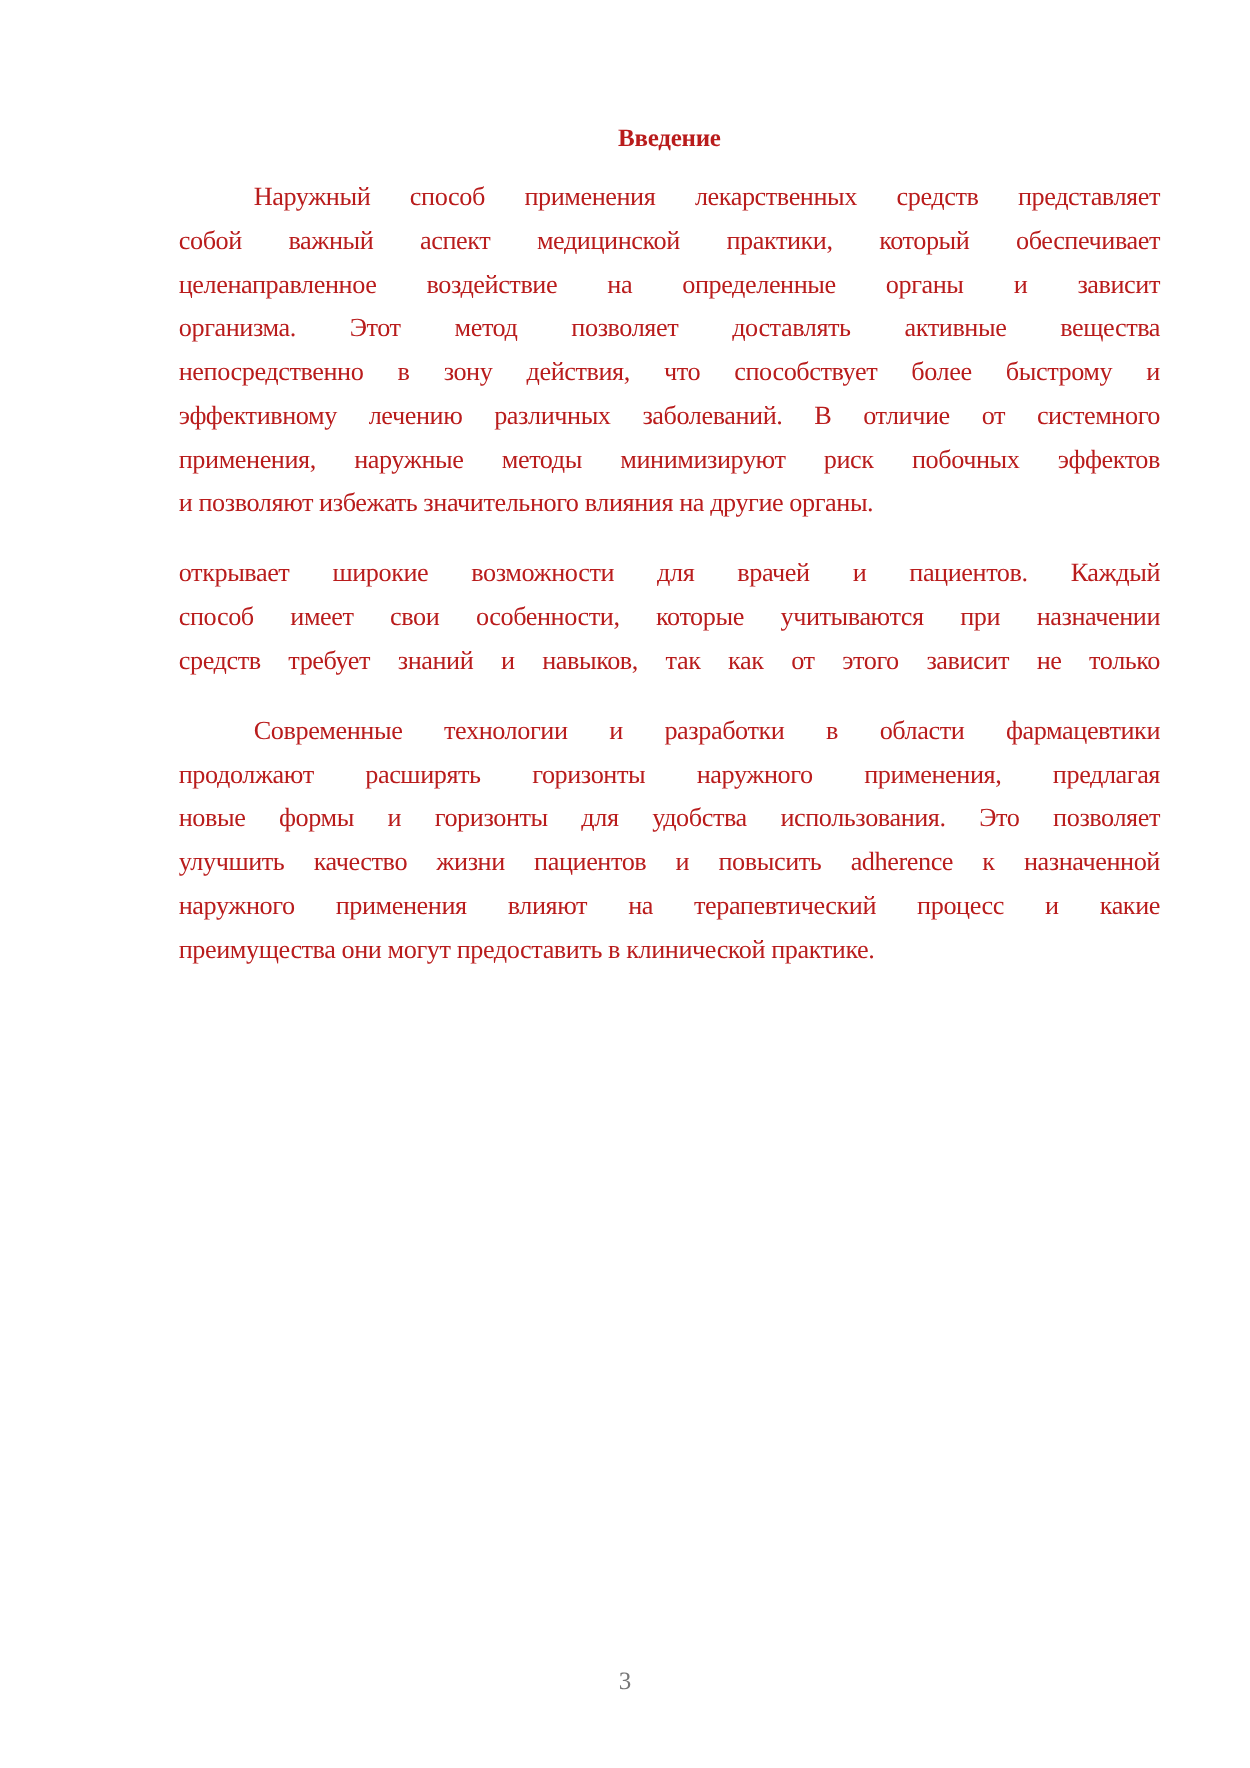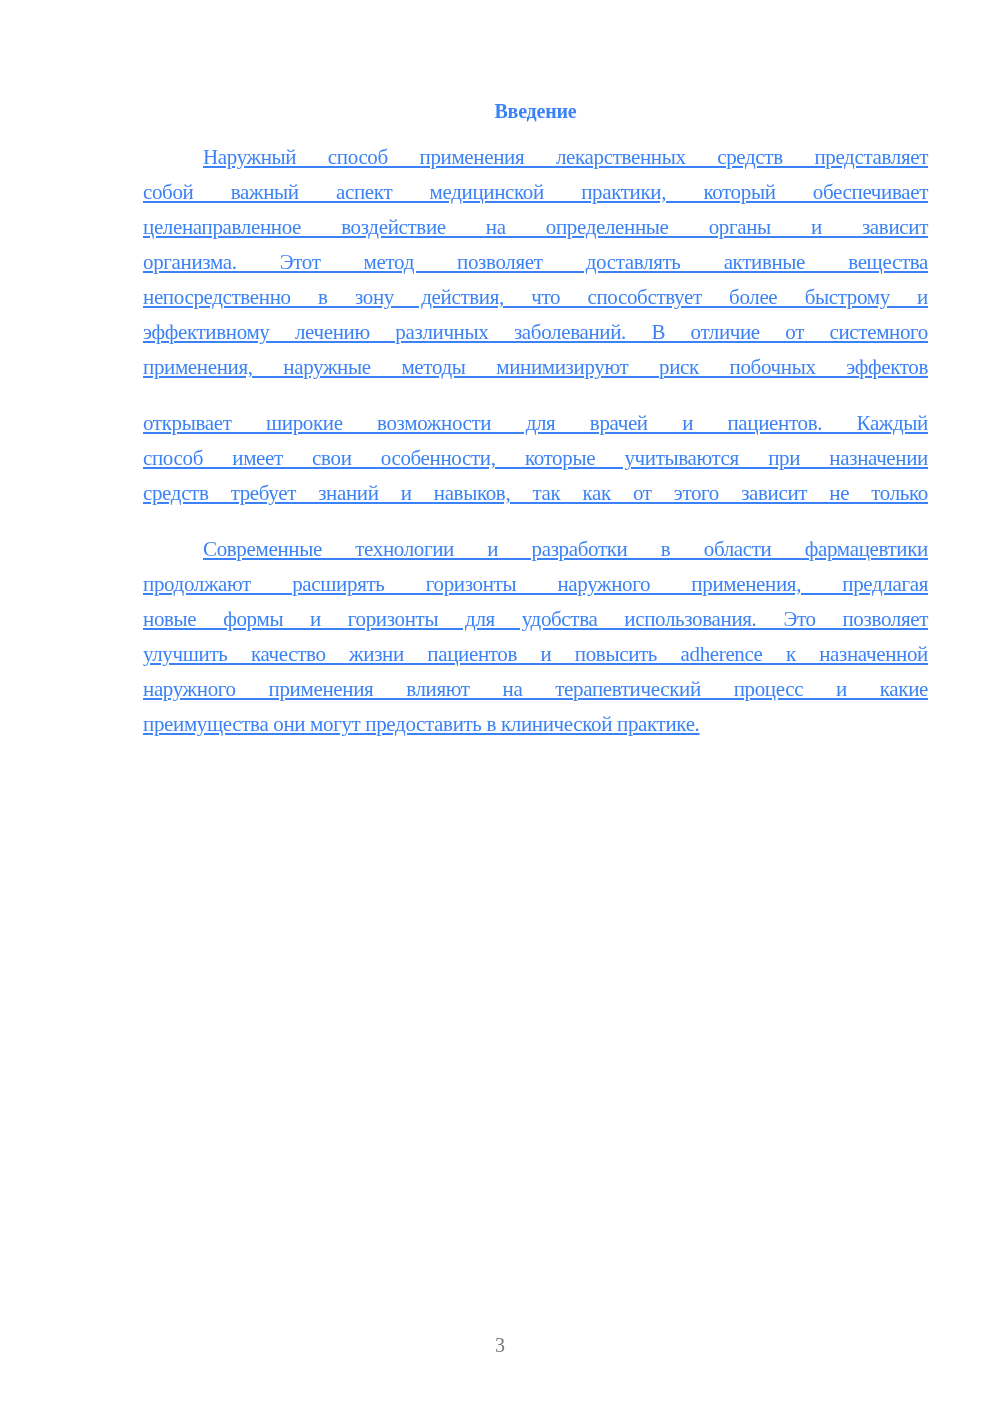--- a/index.html
+++ b/index.html
@@ -3,42 +3,42 @@
   <meta charset="utf-8">
   <style>
     html, body { margin: 0; padding: 0; background: #ffffff; }
     body { width: 1000px; height: 1414px; position: relative; overflow: hidden; }
     .page {
       position: absolute;
       left: 143px;
       top: 96px;
       width: 785px;
       font-family: "Liberation Serif", serif;
-      color: #3b82f6;
+      color: #b91c1c;
     }
     .title {
       text-align: center;
       font-weight: bold;
       font-size: 20px;
       line-height: 30px;
       margin: 0 0 14px 0;
       letter-spacing: -0.2px;
     }
     .para {
       font-size: 21px;
       line-height: 35px;
       text-align: justify;
       text-indent: 60px;
       margin: 0 0 21px 0;
       letter-spacing: -0.35px;
     }
     .para .ln { display: block; text-align: justify; text-align-last: justify; }
     .para .ln.last { text-align-last: left; }
     .para .ln.first { text-indent: 60px; }
-    .para { text-indent: 0; text-decoration: underline; }
+    .para { text-indent: 0; }
     .page-number {
       position: absolute;
       left: 0; width: 1000px;
       top: 1334px;
       text-align: center;
       font-family: "Liberation Serif", serif;
       font-size: 20px;
       color: #777777;
     }
   </style>
@@ -49,20 +49,21 @@
   <h1 class="title">Введение</h1>
 
   <p class="para">
     <span class="ln first">Наружный способ применения лекарственных средств представляет</span>
     <span class="ln">собой важный аспект медицинской практики, который обеспечивает</span>
     <span class="ln">целенаправленное воздействие на определенные органы и зависит</span>
     <span class="ln">организма. Этот метод позволяет доставлять активные вещества</span>
     <span class="ln">непосредственно в зону действия, что способствует более быстрому и</span>
     <span class="ln">эффективному лечению различных заболеваний. В отличие от системного</span>
     <span class="ln">применения, наружные методы минимизируют риск побочных эффектов</span>
+    <span class="ln last">и позволяют избежать значительного влияния на другие органы.</span>
   </p>
 
   <p class="para">
     <span class="ln">открывает широкие возможности для врачей и пациентов. Каждый</span>
     <span class="ln">способ имеет свои особенности, которые учитываются при назначении</span>
     <span class="ln">средств требует знаний и навыков, так как от этого зависит не только</span>
   </p>
 
   <p class="para">
     <span class="ln first">Современные технологии и разработки в области фармацевтики</span>

